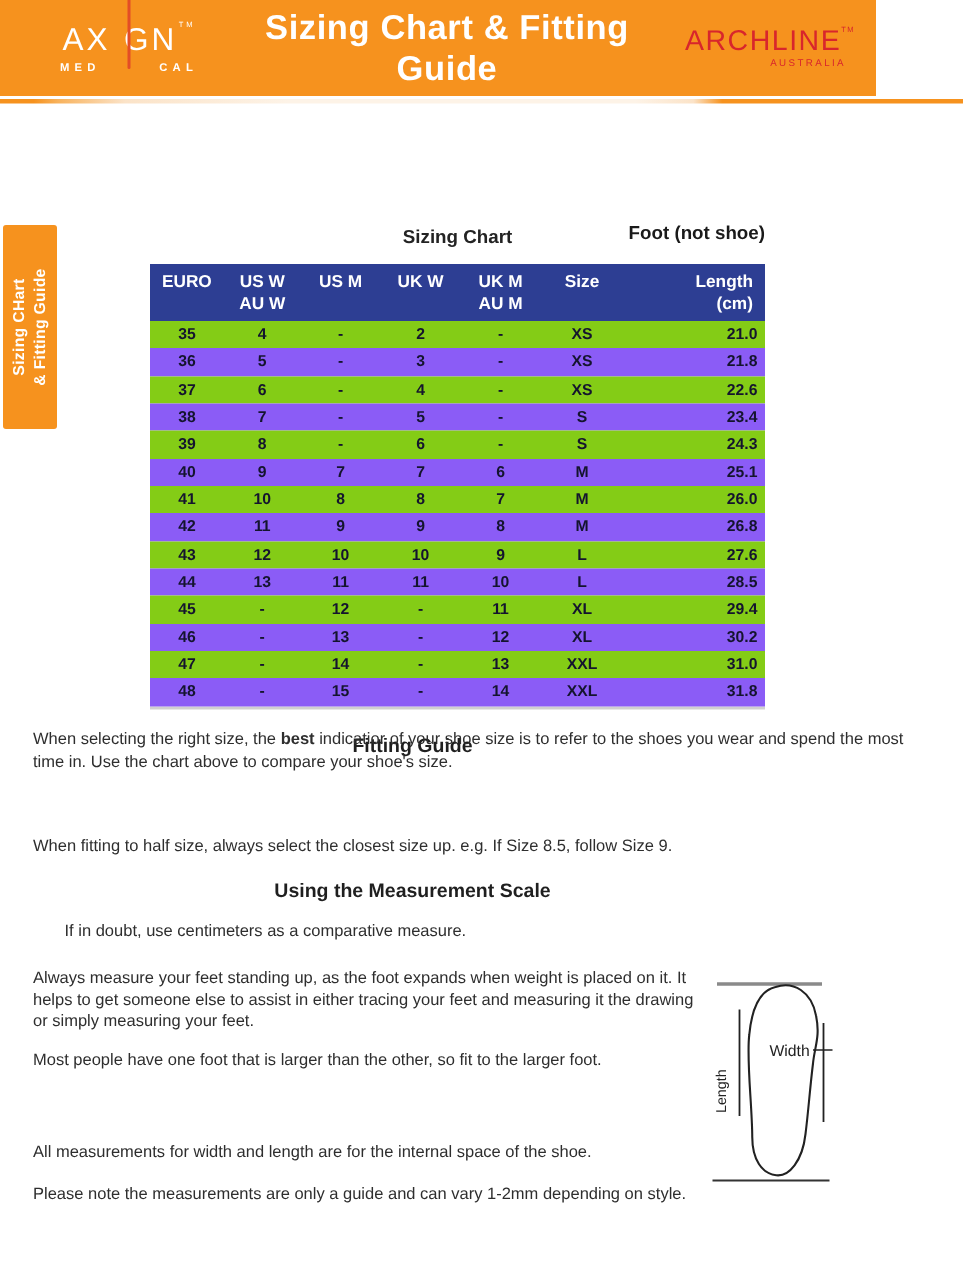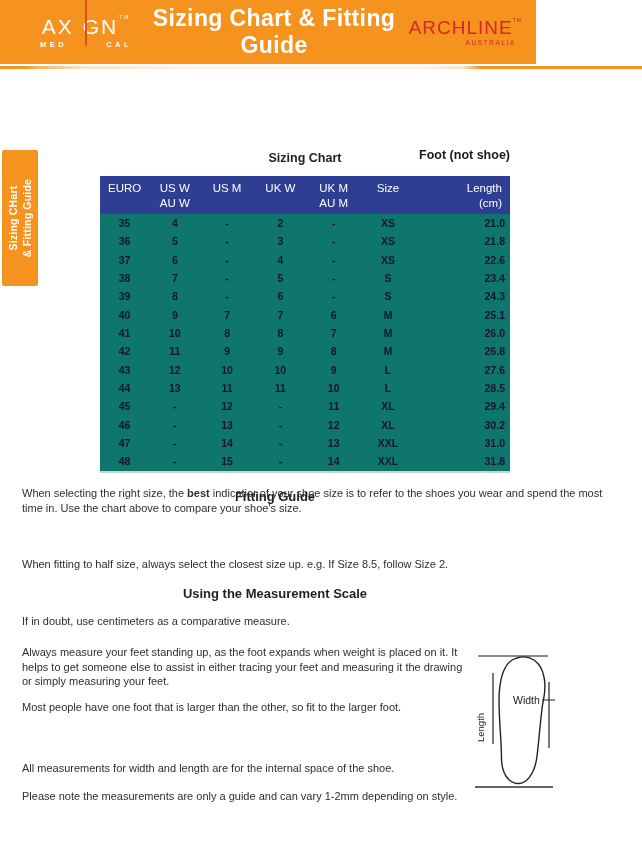--- a/index.html
+++ b/index.html
@@ -4,21 +4,21 @@
 <style>
   * { margin:0; padding:0; box-sizing:border-box; }
   html,body { background:#e8e8e8; }
   .page {
     position:relative; width:642px; height:848px; background:#ffffff;
     font-family:"Liberation Sans", sans-serif; overflow:hidden; margin:0 auto;
     color:#2e2e2e;
   }
   
   .header {
-    position:absolute; top:0; left:0; width:536px; height:64px;
+    position:absolute; top:0; left:0; width:584px; height:64px;
     background:#F6921E; display:flex; align-items:center;
   }
   .header-rule {
     position:absolute; top:66px; left:0; width:642px; height:3px;
     background:linear-gradient(90deg,#F6921E 0%,#F6921E 3.5%,#F8B25C 6%,#FBE3C8 13%,
       #FDF3E7 30%,#FDF3E7 66%,#FBE3C8 72%,#F6921E 75%,#F6921E 100%);
   }
   .axign-logo { position:relative; margin-left:30px; width:112px; text-align:center; }
   .axign-line {
     position:absolute; left:55px; top:-26px; width:2px; height:56px;
@@ -65,48 +65,48 @@
   }
   .size-table {
     position:absolute; left:100px; top:176px; width:410px;
     border-bottom:2px solid rgba(120,120,120,0.35);
   }
   .thead {
     display:grid; grid-template-columns:12% 12.5% 13% 13% 13% 13.5% 23%;
     background:#2D3E93; height:38px;
   }
   .th {
-    color:#ffffff; font-size:11.5px; font-weight:normal; text-align:center;
+    color:#ffffff; font-size:11.5px; font-weight:bold; text-align:center;
     display:flex; flex-direction:column; align-items:center; padding-top:5px; line-height:1.3;
   }
   .th:last-child { align-items:flex-end; padding-right:8px; text-align:right; }
   .tbody { display:block; }
   .tr {
     display:grid; grid-template-columns:12% 12.5% 13% 13% 13% 13.5% 23%;
-    height:18.35px; background:#0f766e;
-  }
-  .tr.alt { background:#0f766e; }
+    height:18.35px; background:#84cc16;
+  }
+  .tr.alt { background:#8b5cf6; }
   .td {
     font-size:10.5px; font-weight:bold; color:#14142E; text-align:center;
     line-height:18.35px;
   }
   .td:last-child { text-align:right; padding-right:5px; }
   
   .sec-heading {
     position:absolute; left:0; width:550px; text-align:center;
     font-size:13px; font-weight:bold; color:#1f1f1f;
   }
   .fitting-heading { top:489px; }
   .scale-heading   { top:586px; }
   .para {
     position:absolute; left:22px; font-size:11px; color:#2e2e2e; line-height:1.32;
   }
   .fit-p1 { top:486px; width:600px; }
   .fit-p2 { top:557px; width:600px; }
-  .ms-p1  { top:614px; width:600px; }
+  .ms-p1  { top:614px; width:600px;margin-left:21px; }
   .ms-p2  { top:645px; width:448px; }
   .ms-p3  { top:700px; width:470px; }
   .ms-p4  { top:761px; width:470px; }
   .ms-p5  { top:789px; width:462px; }
   .bold { font-weight:bold; }
   
   .foot-diagram { position:absolute; left:471px; top:646px; width:94px; height:150px; }
 </style>
 </head>
 <body>
@@ -300,21 +300,21 @@
           <div class="td">-</div>
           <div class="td">14</div>
           <div class="td">XXL</div>
           <div class="td">31.8</div>
         </div>
       </div>
   </div>
 
   <div class="sec-heading fitting-heading">Fitting Guide</div>
   <p class="para fit-p1"><span>When selecting the right size, the </span><span class="bold">best</span><span> indicatior of your shoe size is to refer to the shoes you wear and spend the most time in. Use the chart above to compare your shoe's size.</span></p>
-  <p class="para fit-p2">When fitting to half size, always select the closest size up. e.g. If Size 8.5, follow Size 2.</p>
+  <p class="para fit-p2">When fitting to half size, always select the closest size up. e.g. If Size 8.5, follow Size 9.</p>
 
   <div class="sec-heading scale-heading">Using the Measurement Scale</div>
   <p class="para ms-p1">If in doubt, use centimeters as a comparative measure.</p>
   <p class="para ms-p3">Most people have one foot that is larger than the other, so fit to the larger foot.</p>
   <p class="para ms-p2">Always measure your feet standing up, as the foot expands when weight is placed on it. It helps to get someone else to assist in either tracing your feet and measuring it the drawing or simply measuring your feet.</p>
   <p class="para ms-p4">All measurements for width and length are for the internal space of the shoe.</p>
   <p class="para ms-p5">Please note the measurements are only a guide and can vary 1-2mm depending on style.</p>
 
   <div class="foot-diagram">
     <svg width="94" height="150" viewBox="0 0 94 150">

